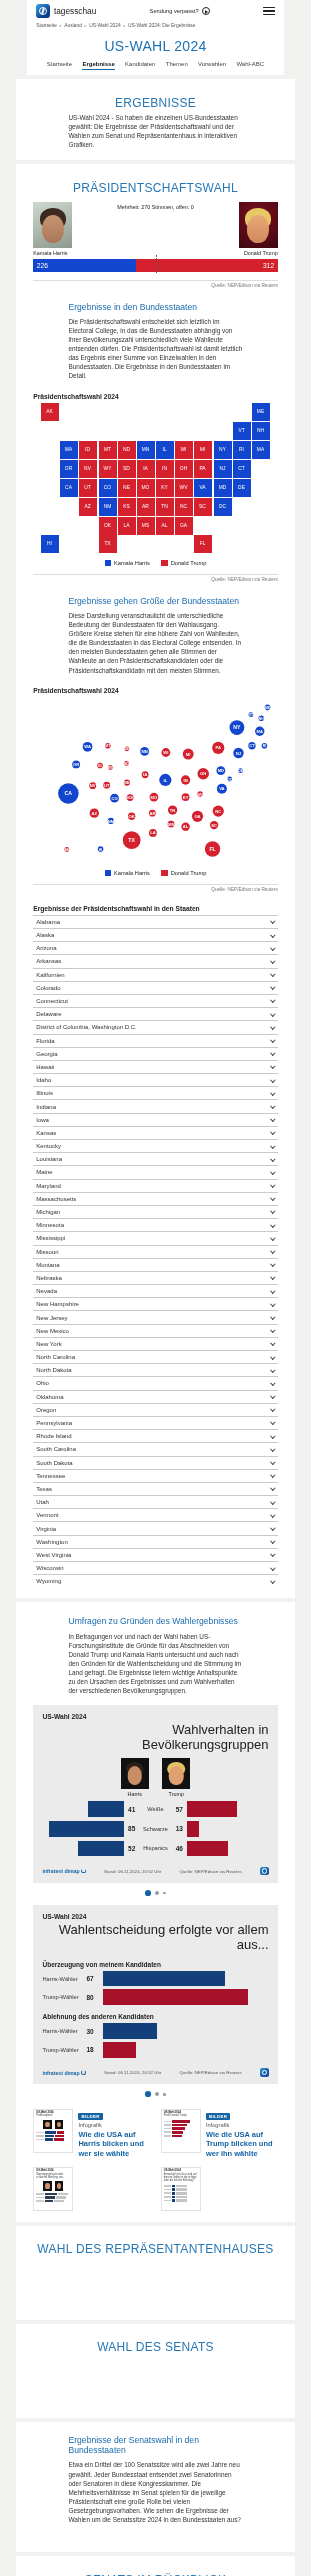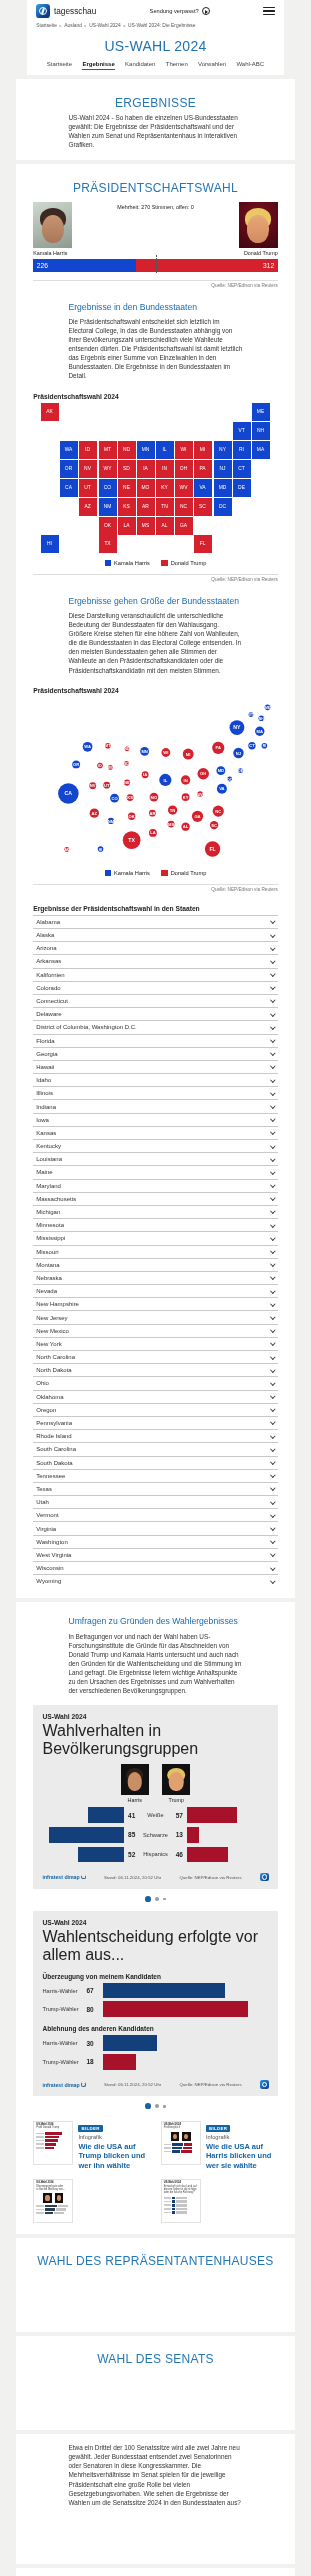--- a/index.html
+++ b/index.html
@@ -71,21 +71,21 @@
   .bubblemap text { fill:#fff; font-family:"Liberation Sans",sans-serif; font-weight:700; }
 
   
   .state-list { margin-top:2.1px; }
   .state-row { display:flex; align-items:center; justify-content:space-between; height:13.2px; border-top:0.5px solid #c9c9c9; font-size:6px; color:#333; padding:0 3.1px; cursor:pointer; }
   .chev { width:3.6px; height:3.6px; border-right:0.8px solid #444; border-bottom:0.8px solid #444; transform:rotate(45deg); margin-top:-1.6px; }
 
   
   .graybox { background:#ebebeb; margin-top:9.3px; padding:8.3px 9.3px 5.2px; }
   .ig-kicker { font-size:6.7px; font-weight:700; color:#222; }
-  .ig-title { font-size:16px; color:#222; margin-top:2.1px; }
+  .ig-title { font-size:13px; color:#222; margin-top:2.1px;text-align:right; }
   .ig-photos { display:flex; justify-content:center; gap:13.5px; margin-top:6.2px; }
   .ig-photo { width:28px; height:31px; background:#111; position:relative; overflow:hidden; }
   .ig-photo .face { position:absolute; left:50%; top:8.3px; width:14.5px; height:18.7px; transform:translateX(-50%); border-radius:50% 50% 45% 45%; background:#c98e66; }
   .ig-photo .hair { position:absolute; left:50%; top:4.1px; width:17.6px; height:13.5px; transform:translateX(-50%); border-radius:50%; background:#2e2018; }
   .ig-photo.trump .hair { background:#e3c162; }
   .ig-photo.trump .face { background:#e0a070; }
   .ig-photo-name { text-align:center; font-size:5.4px; margin-top:2.1px; color:#222; }
   .demo-row { display:flex; align-items:center; margin-top:4.1px; height:15.6px; }
   .demo-left { flex:1; display:flex; justify-content:flex-end; }
   .demo-right { flex:1; }
@@ -721,49 +721,20 @@
     <div class="dots">
         <i class="d1"></i>
         <i class="d2"></i>
         <i class="d3"></i>
       </div>
 
     <div class="teasers" id="teasers">
         <div class="teaser">
           <div class="thumb">
             <div class="tk">US-Wahl 2024</div>
-            <div class="tt">Profil Donald Trump</div>
-            <div class="mini-bars">
-              <div class="mrow">
-                <span class="mlbl"></span>
-                <span style="height: 2.6px; width: 17.6px; background: rgb(168, 17, 42);"></span>
-              </div>
-              <div class="mrow">
-                <span class="mlbl"></span>
-                <span style="height: 2.6px; width: 14.5px; background: rgb(168, 17, 42);"></span>
-              </div>
-              <div class="mrow">
-                <span class="mlbl"></span>
-                <span style="height: 2.6px; width: 13px; background: rgb(168, 17, 42);"></span>
-              </div>
-              <div class="mrow">
-                <span class="mlbl"></span>
-                <span style="height: 2.6px; width: 11.4px; background: rgb(168, 17, 42);"></span>
-              </div>
-              <div class="mrow">
-                <span class="mlbl"></span>
-                <span style="height: 2.6px; width: 9.9px; background: rgb(168, 17, 42);"></span>
-              </div>
-            </div>
-          </div>
-          <div class="t-body"><span class="badge">BILDER</span><div class="t-kicker">Infografik</div><div class="t-title">Wie die USA auf Trump blicken und wer ihn wählte</div></div>
-        </div>
-        <div class="teaser">
-          <div class="thumb">
-            <div class="tk">US-Wahl 2024</div>
             <div class="tt">Profilvergleich</div>
             <div class="mini-photos">
               <span class="mini-photo"></span>
               <span class="mini-photo"></span>
             </div>
             <div class="mini-bars">
               <div class="mrow">
                 <span class="mlbl"></span>
                 <span style="height: 2.6px; width: 11.4px; background: rgb(19, 63, 122);"></span>
                 <span style="height: 2.6px; width: 7.3px; background: rgb(168, 17, 42);"></span>
@@ -774,20 +745,49 @@
                 <span style="height: 2.6px; width: 8.8px; background: rgb(168, 17, 42);"></span>
               </div>
               <div class="mrow">
                 <span class="mlbl"></span>
                 <span style="height: 2.6px; width: 8.3px; background: rgb(19, 63, 122);"></span>
                 <span style="height: 2.6px; width: 10.4px; background: rgb(168, 17, 42);"></span>
               </div>
             </div>
           </div>
           <div class="t-body"><span class="badge">BILDER</span><div class="t-kicker">Infografik</div><div class="t-title">Wie die USA auf Harris blicken und wer sie wählte</div></div>
+        </div>
+        <div class="teaser">
+          <div class="thumb">
+            <div class="tk">US-Wahl 2024</div>
+            <div class="tt">Profil Donald Trump</div>
+            <div class="mini-bars">
+              <div class="mrow">
+                <span class="mlbl"></span>
+                <span style="height: 2.6px; width: 17.6px; background: rgb(168, 17, 42);"></span>
+              </div>
+              <div class="mrow">
+                <span class="mlbl"></span>
+                <span style="height: 2.6px; width: 14.5px; background: rgb(168, 17, 42);"></span>
+              </div>
+              <div class="mrow">
+                <span class="mlbl"></span>
+                <span style="height: 2.6px; width: 13px; background: rgb(168, 17, 42);"></span>
+              </div>
+              <div class="mrow">
+                <span class="mlbl"></span>
+                <span style="height: 2.6px; width: 11.4px; background: rgb(168, 17, 42);"></span>
+              </div>
+              <div class="mrow">
+                <span class="mlbl"></span>
+                <span style="height: 2.6px; width: 9.9px; background: rgb(168, 17, 42);"></span>
+              </div>
+            </div>
+          </div>
+          <div class="t-body"><span class="badge">BILDER</span><div class="t-kicker">Infografik</div><div class="t-title">Wie die USA auf Trump blicken und wer ihn wählte</div></div>
         </div>
         <div class="teaser">
           <div class="thumb">
             <div class="tk">US-Wahl 2024</div>
             <div class="tt">Überwiegend gute oder schlechte Meinung von...</div>
             <div class="mini-photos">
               <span class="mini-photo"></span>
               <span class="mini-photo"></span>
             </div>
             <div class="mini-bars">
@@ -848,20 +848,21 @@
   <section class="card tallcard">
     <div class="sec-title">WAHL DES REPRÄSENTANTENHAUSES</div>
   </section>
 
   <section class="card tallcard">
     <div class="sec-title">WAHL DES SENATS</div>
   </section>
 
   <section class="card" style="min-height:130px">
     <div class="narrow">
+      <div class="h-blue" style="margin-top:4.1px">Ergebnisse der Senatswahl in den Bundesstaaten</div>
       <div class="body-text">Etwa ein Drittel der 100 Senatssitze wird alle zwei Jahre neu gewählt. Jeder Bundesstaat entsendet zwei Senatorinnen oder Senatoren in diese Kongresskammer. Die Mehrheitsverhältnisse im Senat spielen für die jeweilige Präsidentschaft eine große Rolle bei vielen Gesetzgebungsvorhaben. Wie sehen die Ergebnisse der Wahlen um die Senatssitze 2024 in den Bundesstaaten aus?</div>
     </div>
   </section>
 
   <section class="card tallcard s">
     <div class="sec-title">SENATS IM RÜCKBLICK</div>
   </section>
 
 </div>
 

